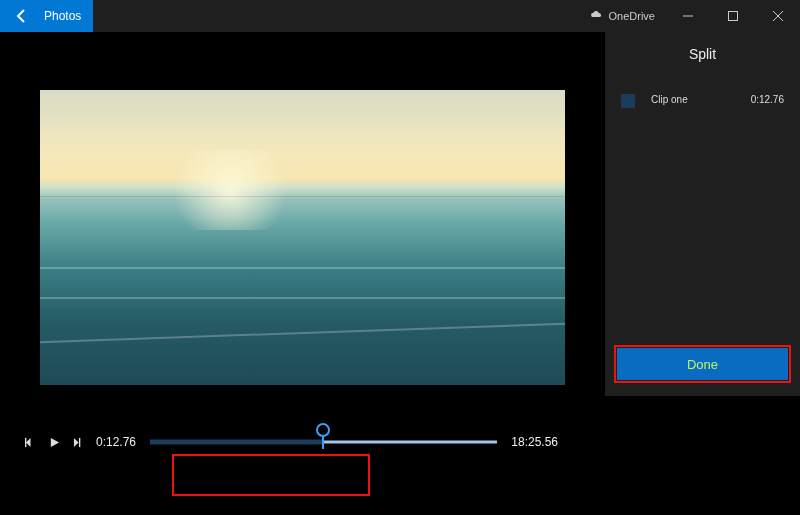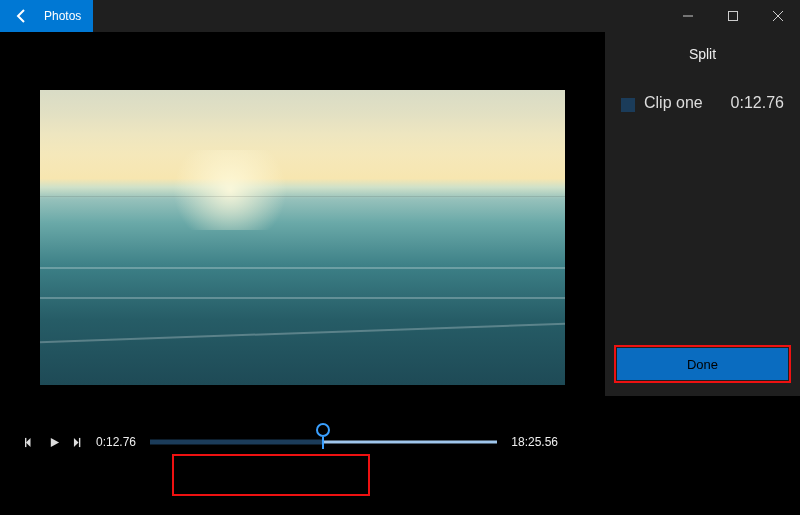--- a/index.html
+++ b/index.html
@@ -47,49 +47,57 @@
   .splitter { position:absolute; top:-4px; width:16px; height:26px; transform:translateX(-50%); }
   .splitter .ring { width:14px; height:14px; border:2px solid #3aa0ff; border-radius:50%; background:#000; margin:0 auto; }
   .splitter .stem { width:2px; height:12px; background:#3aa0ff; margin:0 auto; }
 
   .red-box { position:absolute; border:2px solid #e11; pointer-events:none; }
   .red-box.timeline-box { left:172px; width:198px; height:42px; top:422px; }
 
   
   .side-panel { flex:1; background:#1f1f1f; display:flex; flex-direction:column; padding: 14px 12px; }
   .side-title { text-align:center; font-size:14px; color:#eee; margin-bottom:26px; }
-  .clip-row { display:flex; align-items:flex-end; gap:9px; padding:6px 4px; font-size:16px; color:#ddd; }
+  .clip-row { display:flex; align-items:flex-start; gap:16px; padding:6px 4px; font-size:10px; color:#ddd; }
   .swatch { width:14px; height:14px; }
   .swatch.one { background:#1b3c5a; }
   .swatch.two { background:#9fc6ec; }
   .clip-name { flex:1; }
   .clip-time { color:#ddd; }
   .side-spacer { flex:1; }
   .btn-row { display:flex; gap:10px; padding:4px 0 2px 0; }
   .btn { flex:1; height:32px; display:flex; align-items:center; justify-content:center; font-size:13px; }
-  .btn.primary { background:#0a6cc0; color:#000000;text-align:right; }
+  .btn.primary { background:#0a6cc0; color:#bef264;text-align:right; }
   .btn.secondary { background:#3a3a3a; color:#eee; }
   .done-wrap { position:relative; }
   .done-wrap .red-box { left:-3px; top:-3px; right:auto; width:calc(100% + 6px); height:calc(100% + 6px); }
 </style>
 </head>
 <body>
 
 <div class="app">
 
   <div class="titlebar">
     <div class="tb-left">
       <div class="back-btn">
         <svg viewBox="0 0 16 16">
             <path d="M10 2 L4 8 L10 14"></path>
           </svg>
       </div>
       <span class="app-title">Photos</span>
     </div>
     <div class="tb-center"></div>
+    <div class="onedrive">
+      <span>
+        <svg viewBox="0 0 24 16">
+            <path d="M7 12a4 4 0 0 1 .5-7.97A5 5 0 0 1 17 5a3.5 3.5 0 0 1 2 6.5H7z"></path>
+          </svg>
+      </span>
+      <span>OneDrive</span>
+    </div>
     <div class="win-controls">
       <div class="win-btn" title="Minimize">
         <svg viewBox="0 0 10 10">
             <path d="M0 5 H10"></path>
           </svg>
       </div>
       <div class="win-btn" title="Maximize">
         <svg viewBox="0 0 10 10">
             <rect x="0.5" y="0.5" width="9" height="9"></rect>
           </svg>

